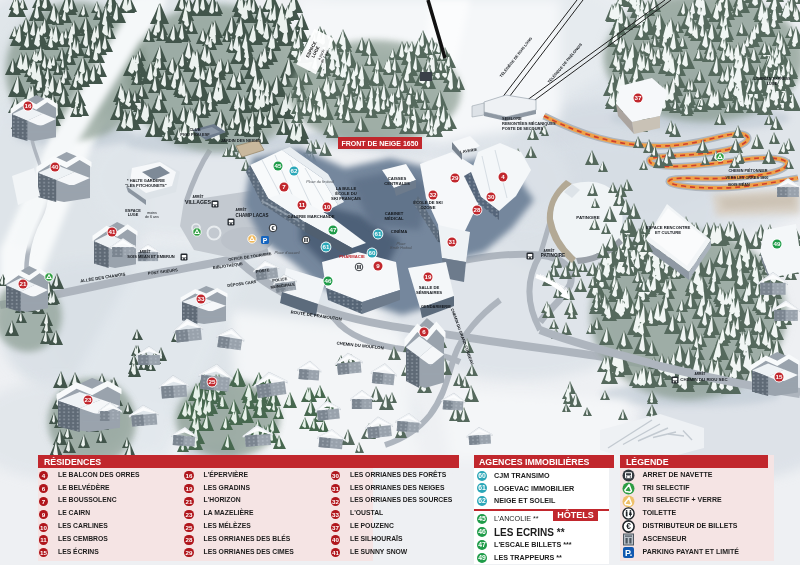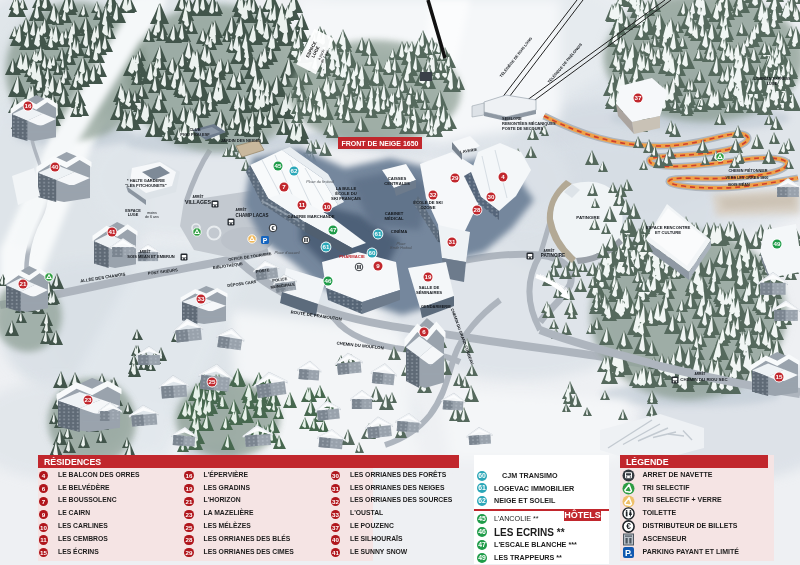--- a/index.html
+++ b/index.html
@@ -968,47 +968,48 @@
       <span style="position:absolute;left:312px;top:80.6px;font-size:6.8px;font-weight:700;color:#1c1c1c;white-space:nowrap;">LE SILHOURAÏS</span>
     </div>
 <div>
       <span style="position:absolute;left:292.9px;top:93.80000000000001px;width:9.2px;height:9.2px;border-radius:50%;background:#b0161c;color:#fff;font-size:6.2px;font-weight:700;text-align:center;line-height:9.2px;">41</span>
       <span style="position:absolute;left:312px;top:93.5px;font-size:6.8px;font-weight:700;color:#1c1c1c;white-space:nowrap;">LE SUNNY SNOW</span>
     </div>
 </div>
 
 <div style="position:absolute;left:474px;top:454.5px;width:135px;height:109px;background:#fff;">
 
+<div style="position:absolute;left:0;top:0;width:135px;height:13.5px;background:#c1272d;color:#fff;font-size:8.8px;font-weight:700;padding-left:5px;line-height:14px;white-space:nowrap;">AGENCES IMMOBILIÈRES</div>
 <div>
       <span style="position:absolute;left:3px;top:16.0px;width:10px;height:10px;border-radius:50%;background:#2ba7b8;color:#fff;font-size:6.8px;font-weight:700;text-align:center;line-height:10px;">60</span>
-      <span style="position:absolute;left:20px;top:16.1px;font-size:7.2px;font-weight:700;color:#1c1c1c;white-space:nowrap;margin-left:8px;">CJM TRANSIMO</span>
+      <span style="position:absolute;left:20px;top:16.1px;font-size:7.2px;font-weight:700;color:#1c1c1c;white-space:nowrap;">CJM TRANSIMO</span>
     </div>
 <div>
       <span style="position:absolute;left:3px;top:28.9px;width:10px;height:10px;border-radius:50%;background:#2ba7b8;color:#fff;font-size:6.8px;font-weight:700;text-align:center;line-height:10px;">61</span>
       <span style="position:absolute;left:20px;top:29.0px;font-size:7.2px;font-weight:700;color:#1c1c1c;white-space:nowrap;">LOGEVAC IMMOBILIER</span>
     </div>
 <div>
       <span style="position:absolute;left:3px;top:41.8px;width:10px;height:10px;border-radius:50%;background:#2ba7b8;color:#fff;font-size:6.8px;font-weight:700;text-align:center;line-height:10px;">62</span>
       <span style="position:absolute;left:20px;top:41.9px;font-size:7.2px;font-weight:700;color:#1c1c1c;white-space:nowrap;">NEIGE ET SOLEIL</span>
     </div>
 
 <div style="position:absolute;left:0;top:54.5px;width:135px;height:1.7px;background:#c1272d;"></div>
 
-<div style="position:absolute;left:90px;top:55.5px;width:37px;height:11px;background:#c1272d;color:#fff;font-size:9px;font-weight:700;text-align:center;line-height:11.5px;">HÔTELS</div>
+<div style="position:absolute;left:79px;top:55.5px;width:45px;height:11px;background:#c1272d;color:#fff;font-size:9px;font-weight:700;text-align:center;line-height:11.5px;">HÔTELS</div>
 <div>
       <span style="position:absolute;left:3px;top:59.3px;width:10px;height:10px;border-radius:50%;background:#1f9c49;color:#fff;font-size:6.8px;font-weight:700;text-align:center;line-height:10px;">45</span>
       <span style="position:absolute;left:20px;top:59.4px;font-size:7.2px;font-weight:400;color:#1c1c1c;white-space:nowrap;">L'ANCOLIE **</span>
     </div>
 <div>
       <span style="position:absolute;left:3px;top:72.2px;width:10px;height:10px;border-radius:50%;background:#1f9c49;color:#fff;font-size:6.8px;font-weight:700;text-align:center;line-height:10px;">46</span>
       <span style="position:absolute;left:20px;top:72.3px;font-size:10px;font-weight:700;color:#1c1c1c;white-space:nowrap;">LES ECRINS **</span>
     </div>
 <div>
       <span style="position:absolute;left:3px;top:85.1px;width:10px;height:10px;border-radius:50%;background:#1f9c49;color:#fff;font-size:6.8px;font-weight:700;text-align:center;line-height:10px;">47</span>
-      <span style="position:absolute;left:20px;top:85.19999999999999px;font-size:7.2px;font-weight:700;color:#1c1c1c;white-space:nowrap;">L'ESCALE BLANCHE ***</span>
+      <span style="position:absolute;left:20px;top:85.19999999999999px;font-size:7.2px;font-weight:700;color:#1c1c1c;white-space:nowrap;">L'ESCALE BILLETS ***</span>
     </div>
 <div>
       <span style="position:absolute;left:3px;top:98.0px;width:10px;height:10px;border-radius:50%;background:#1f9c49;color:#fff;font-size:6.8px;font-weight:700;text-align:center;line-height:10px;">49</span>
       <span style="position:absolute;left:20px;top:98.1px;font-size:7.2px;font-weight:700;color:#1c1c1c;white-space:nowrap;">LES TRAPPEURS **</span>
     </div>
 </div>
 
 <div style="position:absolute;left:620px;top:454.5px;width:154px;height:106px;background:#f5e4e4;">
 
 <div style="position:absolute;left:0;top:0;width:142px;height:13.5px;background:#c1272d;color:#fff;font-size:8.8px;font-weight:700;padding-left:6px;line-height:14px;">LÉGENDE</div>

